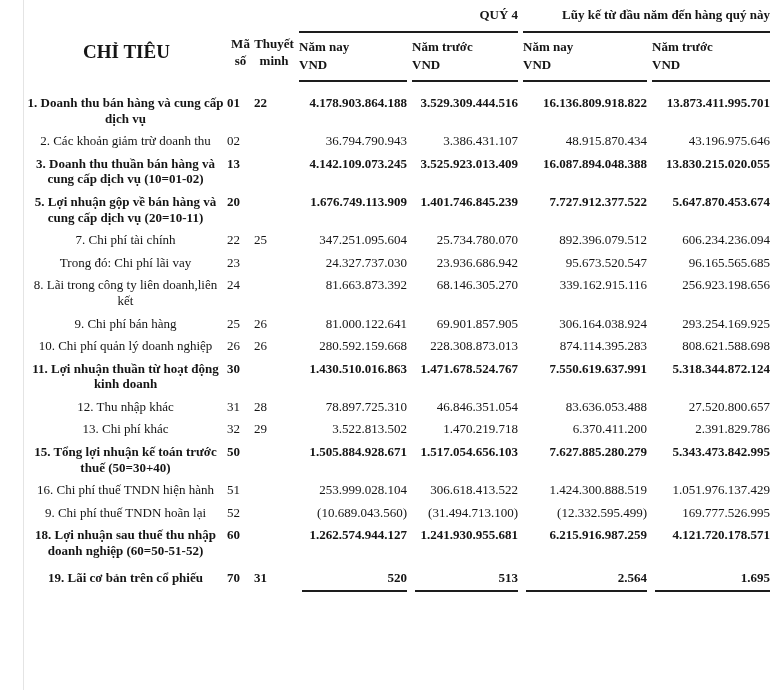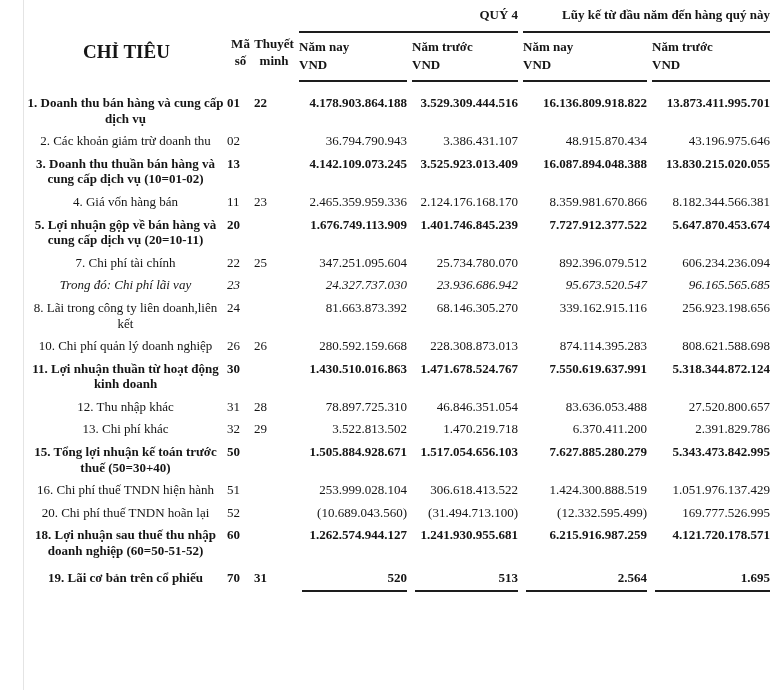--- a/index.html
+++ b/index.html
@@ -29,21 +29,21 @@
   .subhead {
     text-align:left; line-height:1.4; padding:5px 0 6px;
     border-bottom:2px solid #1d1d1d; margin-left:5px;
   }
   tbody td { padding:3.5px 0; }
   tbody tr:first-child td { padding-top:13px; }
   td.row-label { text-align:center; padding-right:2px; }
   td.row-code, td.row-note { text-align:left; }
   td.row-value { text-align:right; }
   tr.row-bold { font-weight:bold; }
-  tr.row-italic { font-style:italic; }
+  tr.row-italic { }
   tr.row-final td { padding-top:8px; }
   tr.row-final .final-line {
     border-bottom:2.5px solid #1d1d1d; padding-bottom:4px; margin-left:8px;
   }
 </style>
 </head>
 <body>
 
 <div class="page">
   <div class="edge-line"></div>
@@ -119,29 +119,20 @@
         </tr>
         <tr class="row-bold">
           <td class="row-label">3. Doanh thu thuần bán hàng và cung cấp dịch vụ (10=01-02)</td>
           <td class="row-code">13</td>
           <td class="row-note"></td>
           <td class="row-value">4.142.109.073.245</td>
           <td class="row-value">3.525.923.013.409</td>
           <td class="row-value">16.087.894.048.388</td>
           <td class="row-value">13.830.215.020.055</td>
         </tr>
-        <tr class="row-normal">
-          <td class="row-label">4. Giá vốn hàng bán</td>
-          <td class="row-code">11</td>
-          <td class="row-note">23</td>
-          <td class="row-value">2.465.359.959.336</td>
-          <td class="row-value">2.124.176.168.170</td>
-          <td class="row-value">8.359.981.670.866</td>
-          <td class="row-value">8.182.344.566.381</td>
-        </tr>
         <tr class="row-bold">
           <td class="row-label">5. Lợi nhuận gộp về bán hàng và cung cấp dịch vụ (20=10-11)</td>
           <td class="row-code">20</td>
           <td class="row-note"></td>
           <td class="row-value">1.676.749.113.909</td>
           <td class="row-value">1.401.746.845.239</td>
           <td class="row-value">7.727.912.377.522</td>
           <td class="row-value">5.647.870.453.674</td>
         </tr>
         <tr class="row-normal">
@@ -165,20 +156,29 @@
         <tr class="row-normal">
           <td class="row-label">8. Lãi trong công ty liên doanh,liên kết</td>
           <td class="row-code">24</td>
           <td class="row-note"></td>
           <td class="row-value">81.663.873.392</td>
           <td class="row-value">68.146.305.270</td>
           <td class="row-value">339.162.915.116</td>
           <td class="row-value">256.923.198.656</td>
         </tr>
         <tr class="row-normal">
+          <td class="row-label">9. Chi phí bán hàng</td>
+          <td class="row-code">25</td>
+          <td class="row-note">26</td>
+          <td class="row-value">81.000.122.641</td>
+          <td class="row-value">69.901.857.905</td>
+          <td class="row-value">306.164.038.924</td>
+          <td class="row-value">293.254.169.925</td>
+        </tr>
+        <tr class="row-normal">
           <td class="row-label">10. Chi phí quản lý doanh nghiệp</td>
           <td class="row-code">26</td>
           <td class="row-note">26</td>
           <td class="row-value">280.592.159.668</td>
           <td class="row-value">228.308.873.013</td>
           <td class="row-value">874.114.395.283</td>
           <td class="row-value">808.621.588.698</td>
         </tr>
         <tr class="row-bold">
           <td class="row-label">11. Lợi nhuận thuần từ hoạt động kinh doanh</td>
@@ -219,21 +219,21 @@
         <tr class="row-normal">
           <td class="row-label">16. Chi phí thuế TNDN hiện hành</td>
           <td class="row-code">51</td>
           <td class="row-note"></td>
           <td class="row-value">253.999.028.104</td>
           <td class="row-value">306.618.413.522</td>
           <td class="row-value">1.424.300.888.519</td>
           <td class="row-value">1.051.976.137.429</td>
         </tr>
         <tr class="row-normal">
-          <td class="row-label">20. Chi phí thuế TNDN hoãn lại</td>
+          <td class="row-label">9. Chi phí thuế TNDN hoãn lại</td>
           <td class="row-code">52</td>
           <td class="row-note"></td>
           <td class="row-value">(10.689.043.560)</td>
           <td class="row-value">(31.494.713.100)</td>
           <td class="row-value">(12.332.595.499)</td>
           <td class="row-value">169.777.526.995</td>
         </tr>
         <tr class="row-bold">
           <td class="row-label">18. Lợi nhuận sau thuế thu nhập doanh nghiệp (60=50-51-52)</td>
           <td class="row-code">60</td>

